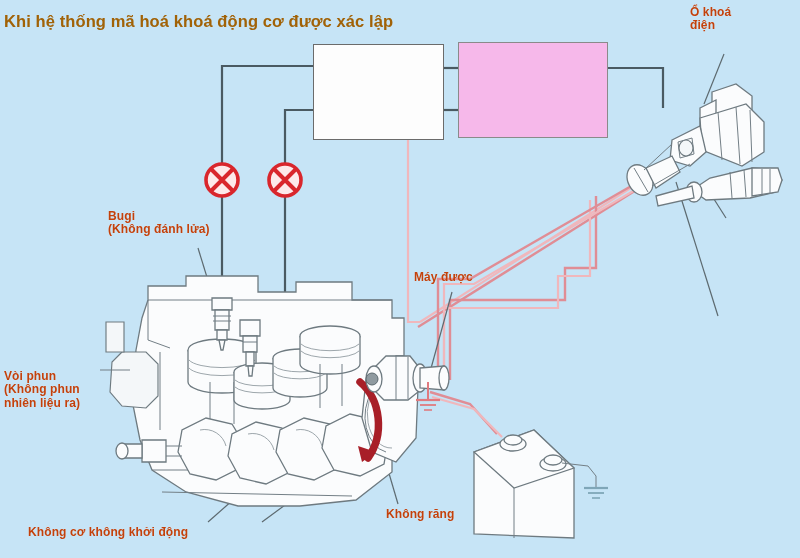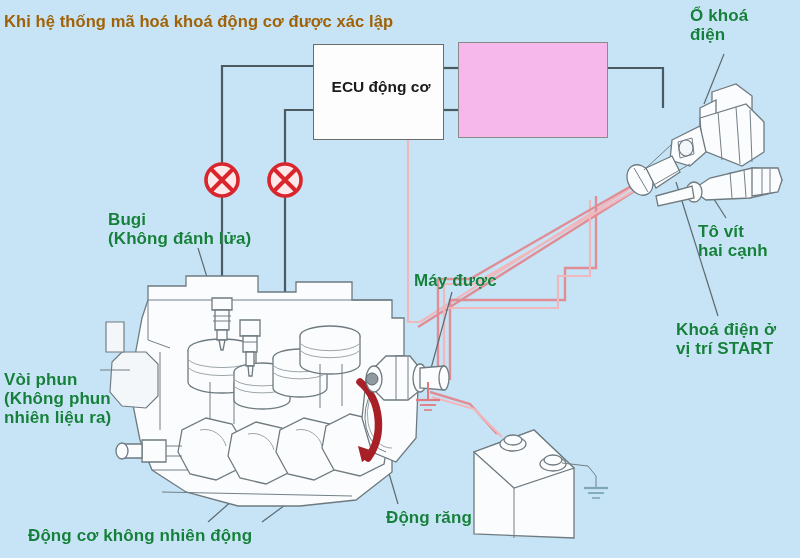--- a/index.html
+++ b/index.html
@@ -6,23 +6,23 @@
   body{
     width:800px;height:558px;overflow:hidden;
     background:#c6e4f6;
     font-family:"Liberation Sans", sans-serif;
     position:relative;
   }
   #stage{position:absolute;left:0;top:0;width:800px;height:558px;}
   svg.layer{position:absolute;left:0;top:0;width:800px;height:558px;}
   .lbl{
     position:absolute;
-    color:#15803d;
+    color:#c2410c;
     font-weight:bold;
-    font-size:17px;
+    font-size:12px;
     line-height:1.12;
     letter-spacing:0.1px;
     white-space:pre-line;
     text-shadow:0 0 1px rgba(255,255,255,.55);
   }
   #title{
     position:absolute;left:4px;top:12px;
     font-size:16.5px;font-weight:bold;color:#a16207;
     letter-spacing:.1px;
   }
@@ -289,32 +289,27 @@
       <path d="M211,169 L233,191 M233,169 L211,191" stroke="#d9262c" stroke-width="4" fill="none"></path>
     </g>
     <g>
       <circle cx="285" cy="180" r="16" fill="#fde9ea" stroke="#d9262c" stroke-width="3.6"></circle>
       <path d="M274,169 L296,191 M296,169 L274,191" stroke="#d9262c" stroke-width="4" fill="none"></path>
     </g>
   </svg>
 
   <div id="box-ecu-engine"></div>
   <div id="box-ecu-immo"></div>
-  <div class="boxtext" id="txt-ecu-engine">ECU động cơ</div>
 
   <div id="title">Khi hệ thống mã hoá khoá động cơ được xác lập</div>
 
   <div class="lbl" id="lbl-o-khoa-dien">Ổ khoá
 điện</div>
-  <div class="lbl" id="lbl-to-vit">Tô vít
-hai cạnh</div>
-  <div class="lbl" id="lbl-khoa-start">Khoá điện ở
-vị trí START</div>
   <div class="lbl" id="lbl-bugi">Bugi
 (Không đánh lửa)</div>
   <div class="lbl" id="lbl-voi-phun">Vòi phun
 (Không phun
 nhiên liệu ra)</div>
   <div class="lbl" id="lbl-may-phat">Máy được</div>
-  <div class="lbl" id="lbl-vanh-rang">Động răng</div>
-  <div class="lbl" id="lbl-dong-co">Động cơ không nhiên động</div>
+  <div class="lbl" id="lbl-vanh-rang">Không răng</div>
+  <div class="lbl" id="lbl-dong-co">Không cơ không khởi động</div>
 
 </div>
 
 </body></html>

